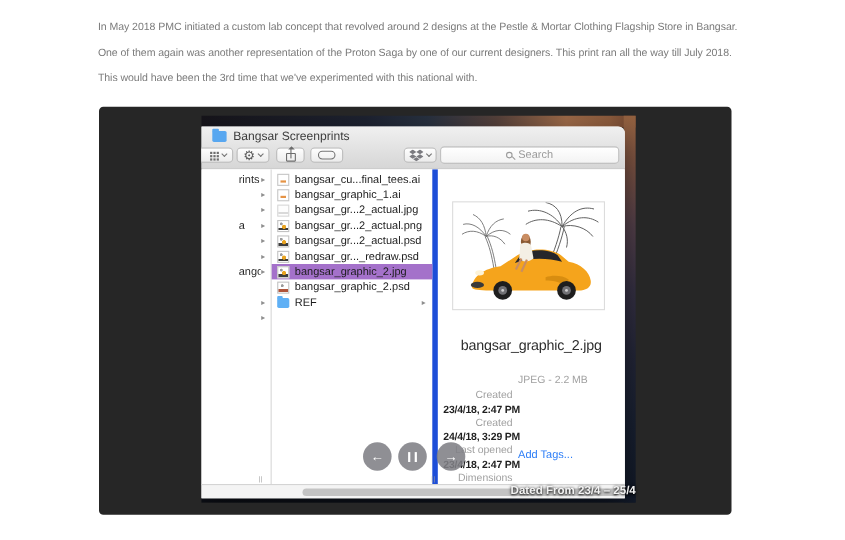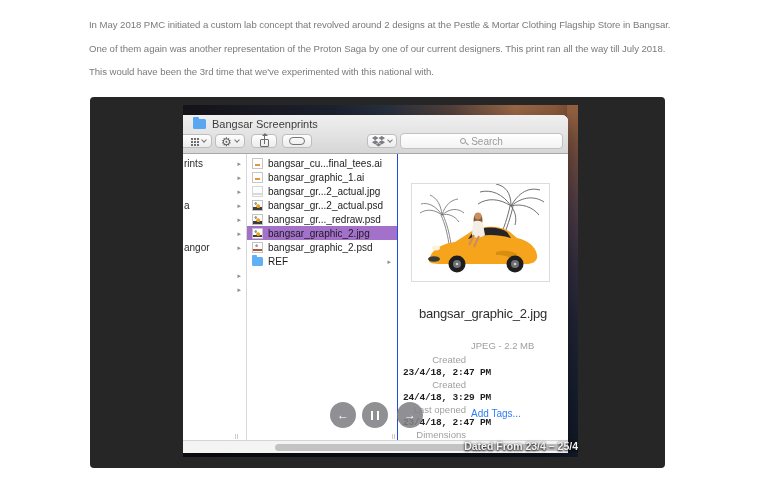--- a/index.html
+++ b/index.html
@@ -61,26 +61,26 @@
             color:#9b9b9b; font-size:10px; }
   .mag-ico { width:6px; height:6px; border:1.2px solid #9b9b9b; border-radius:50%; position:relative; flex:0 0 auto; }
   .mag-ico::after { content:""; position:absolute; width:3.5px; height:1.2px; background:#9b9b9b;
                     transform:rotate(45deg); right:-3px; bottom:-1px; }
 
   
   .content { position:absolute; left:0; top:39px; width:385px; height:286px; background:#fff; }
   .col1 { position:absolute; left:0; top:0; width:64px; height:100%;
           border-right:1px solid #d8d8d8; overflow:hidden; padding-top:2px; }
   .col2 { position:absolute; left:64px; top:0; width:151px; height:100%;
-          border-right:1px solid #1d4ed8; padding-top:2px; }
+          border-right:5px solid #1d4ed8; padding-top:2px; }
   .col3 { position:absolute; left:215px; top:0; width:170px; height:100%; }
 
   .srow { height:14px; display:flex; align-items:center; padding:0 5px 0 1px;
           font-size:10px; color:#2a2a2a; }
-  .srow .lbl { flex:1; overflow:hidden; }
+  .srow .lbl { flex:1; overflow:hidden;padding-left:33px; }
   .tri { color:#8e8e8e; font-size:7px; line-height:1; }
   .tri::before { content:"\25B8"; }
 
   .frow { height:14px; display:flex; align-items:center; gap:5px; padding-left:5px;
           font-size:10px; color:#1c1c1c; position:relative; }
   .frow.selected { background:#a471ca; }
   .frow .tri-end { margin-left:auto; margin-right:6px; }
   .ficon { width:11px; height:11px; flex:0 0 auto; }
   .t-ai { background:#fff; border:1px solid #c6c6c6; position:relative; }
   .t-ai::after { content:""; position:absolute; left:2px; bottom:2px; width:5px; height:2px; background:#e59345; }
@@ -99,21 +99,21 @@
 
   
   .imgbox { position:absolute; left:13px; top:29px; width:139px; height:99px;
             background:#fff; border:1px solid #dcdcdc; }
   .pv-name { position:absolute; top:152px; left:0; width:100%; text-align:center;
              font-size:13px; color:#2e2e2e; letter-spacing:-0.2px; }
   .pv-kind { position:absolute; top:186px; left:73px; font-size:9.5px; color:#a0a0a0; }
   .pv-meta { position:absolute; top:200px; left:0; width:100%; font-size:9.5px; line-height:12.5px; }
   .pm-row { display:flex;flex-direction:column; }
   .pm-label { width:68px; text-align:right; color:#a0a0a0; }
-  .pm-value { margin-left:5px; color:#1f1f1f; font-weight:bold; letter-spacing:-0.2px;font-family:Liberation Mono, monospace; }
+  .pm-value { margin-left:5px; color:#1f1f1f; font-weight:bold; letter-spacing:-0.2px; }
   .pv-tags { position:absolute; top:254px; left:73px; font-size:10px; color:#2d7ef7; }
 
   
   .hscroll { position:absolute; left:0; bottom:0; width:100%; height:13px; background:#f4f4f4;
              border-top:1px solid #d4d4d4; }
   .hthumb { position:absolute; left:92px; top:3px; width:287px; height:7px;
             background:#c3c3c3; border-radius:4px; }
   .rhandle { position:absolute; bottom:14px; font-size:6px; color:#9a9a9a; letter-spacing:0.5px; }
   .rhandle::before { content:"||"; }
   #rh1 { left:52px; } #rh2 { left:209px; }
@@ -237,20 +237,24 @@
           <div class="frow">
               <span class="ficon t-ai"></span>
               <span>bangsar_graphic_1.ai</span>
             </div>
           <div class="frow">
               <span class="ficon t-imgl"></span>
               <span>bangsar_gr...2_actual.jpg</span>
             </div>
           <div class="frow">
               <span class="ficon t-car"></span>
+              <span>bangsar_gr...2_actual.png</span>
+            </div>
+          <div class="frow">
+              <span class="ficon t-car"></span>
               <span>bangsar_gr...2_actual.psd</span>
             </div>
           <div class="frow">
               <span class="ficon t-car"></span>
               <span>bangsar_gr..._redraw.psd</span>
             </div>
           <div class="frow selected">
               <span class="ficon t-car"></span>
               <span>bangsar_graphic_2.jpg</span>
             </div>

